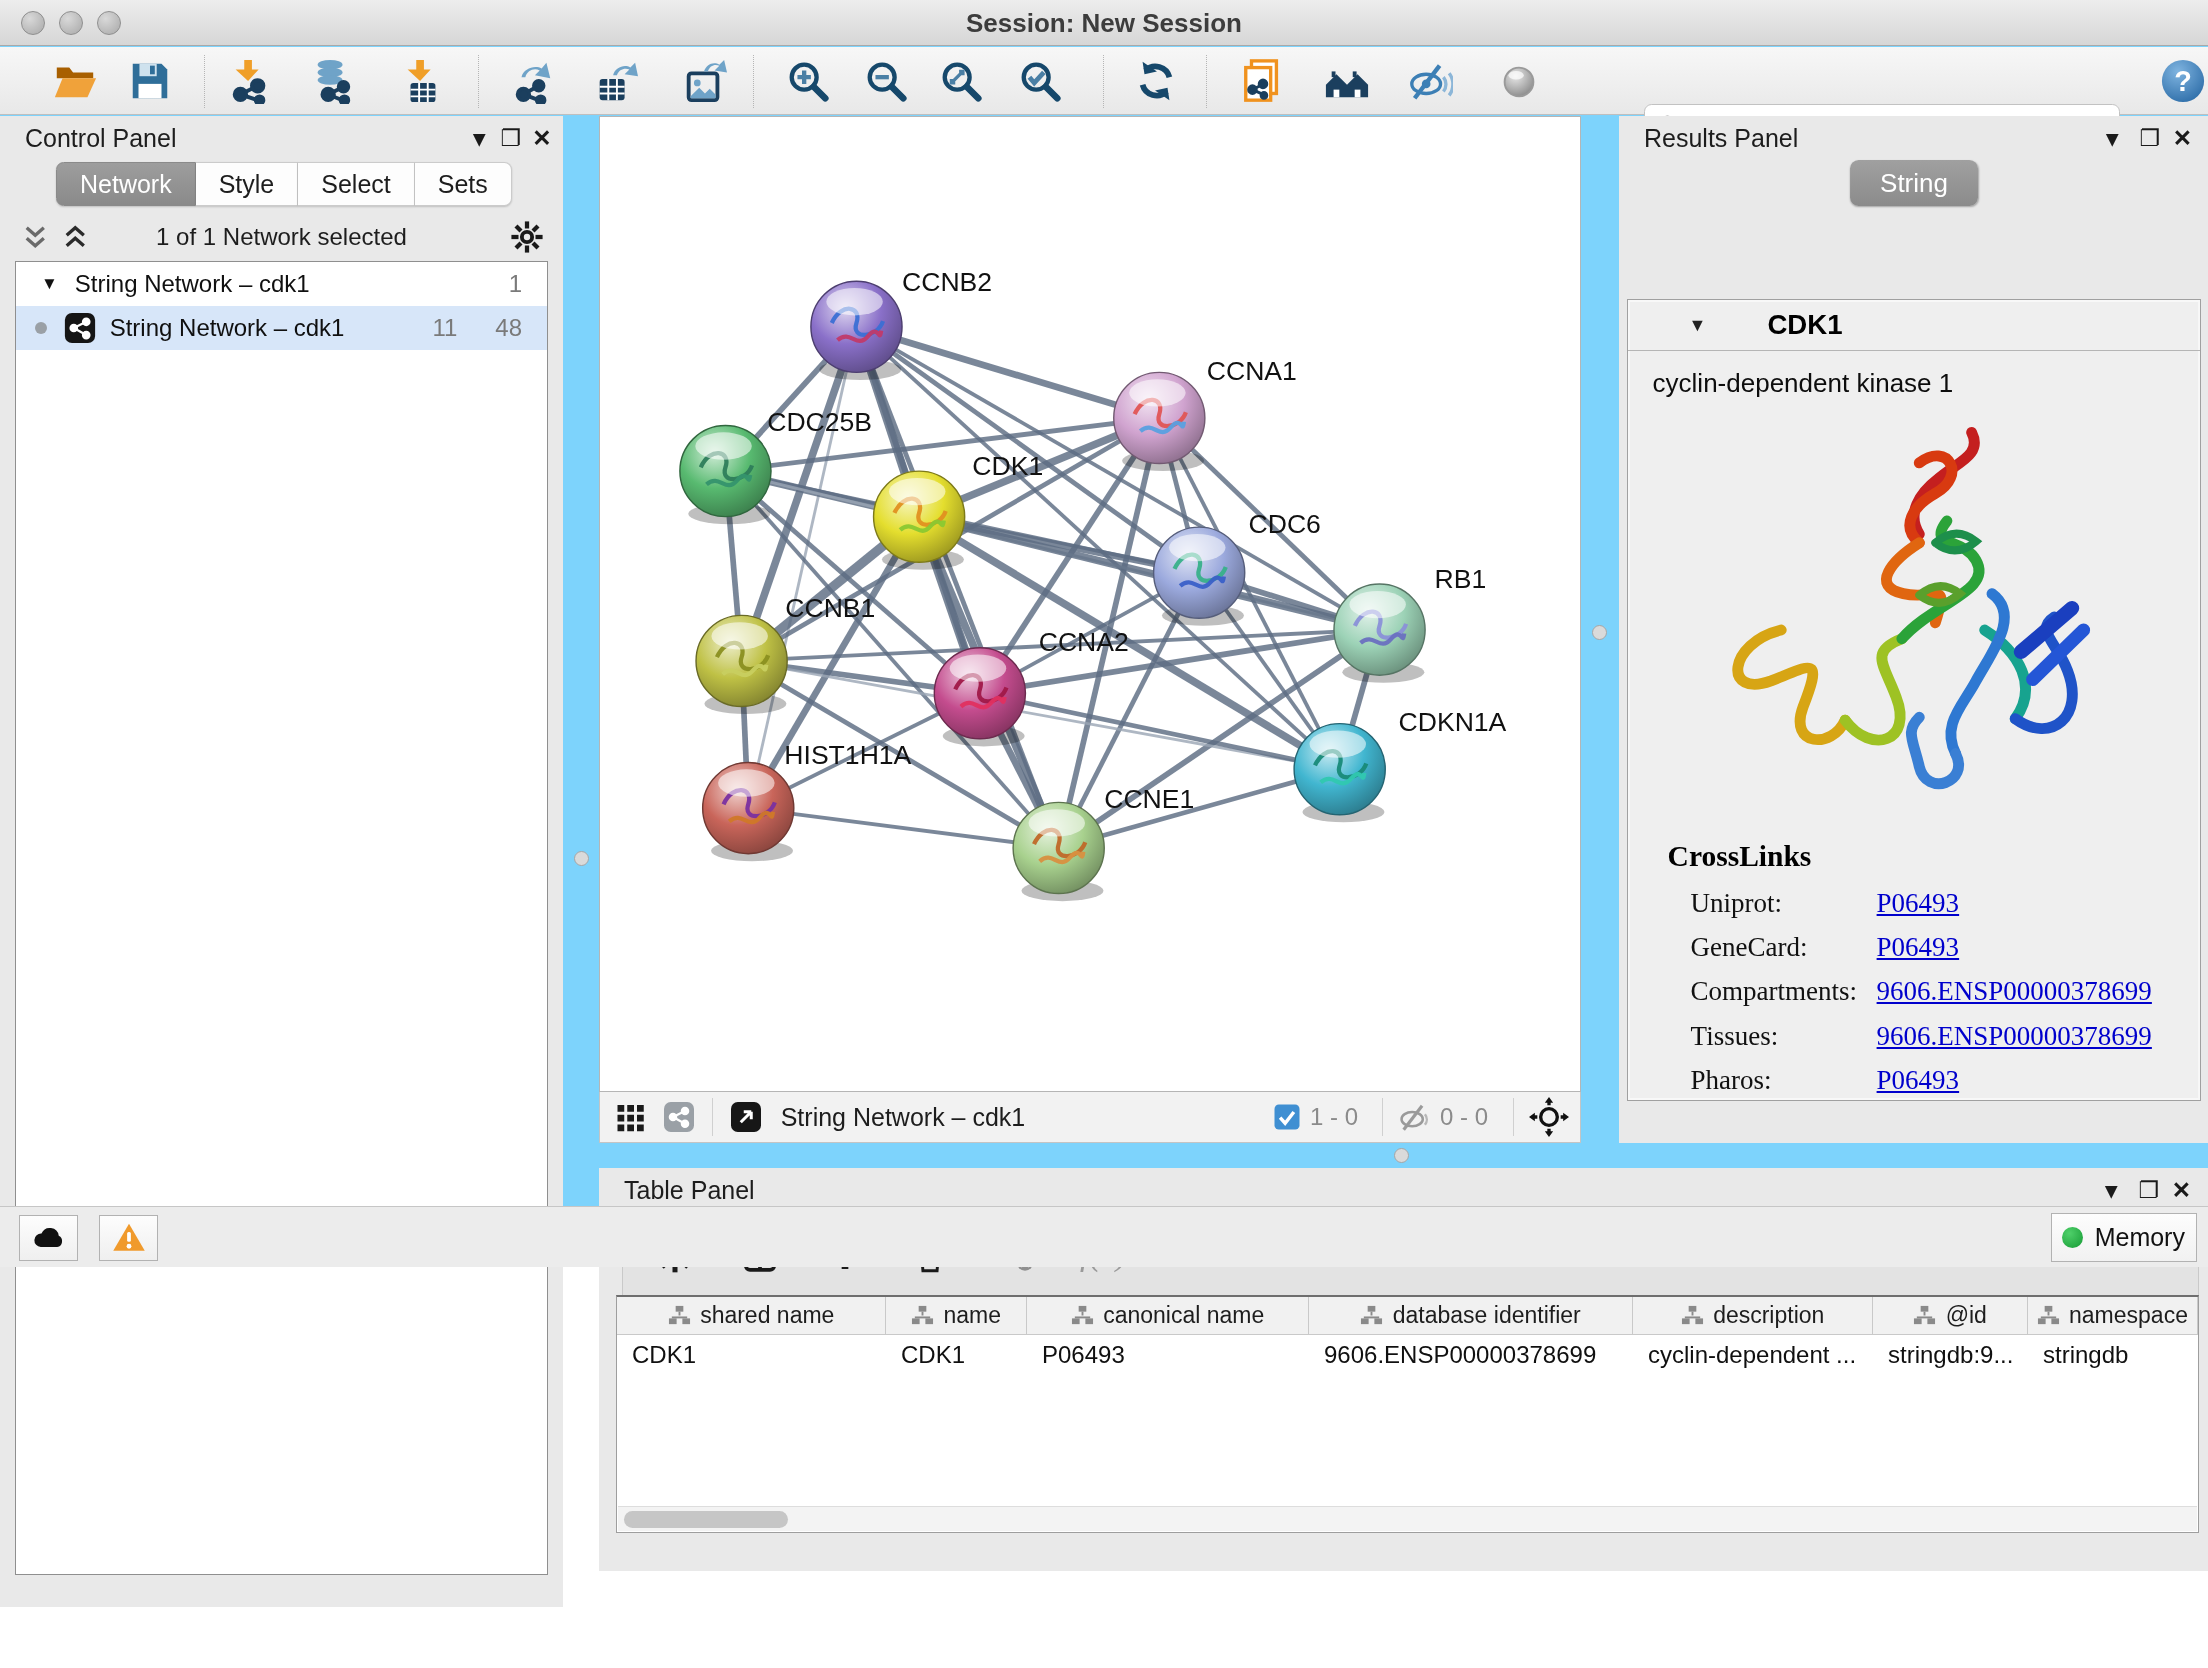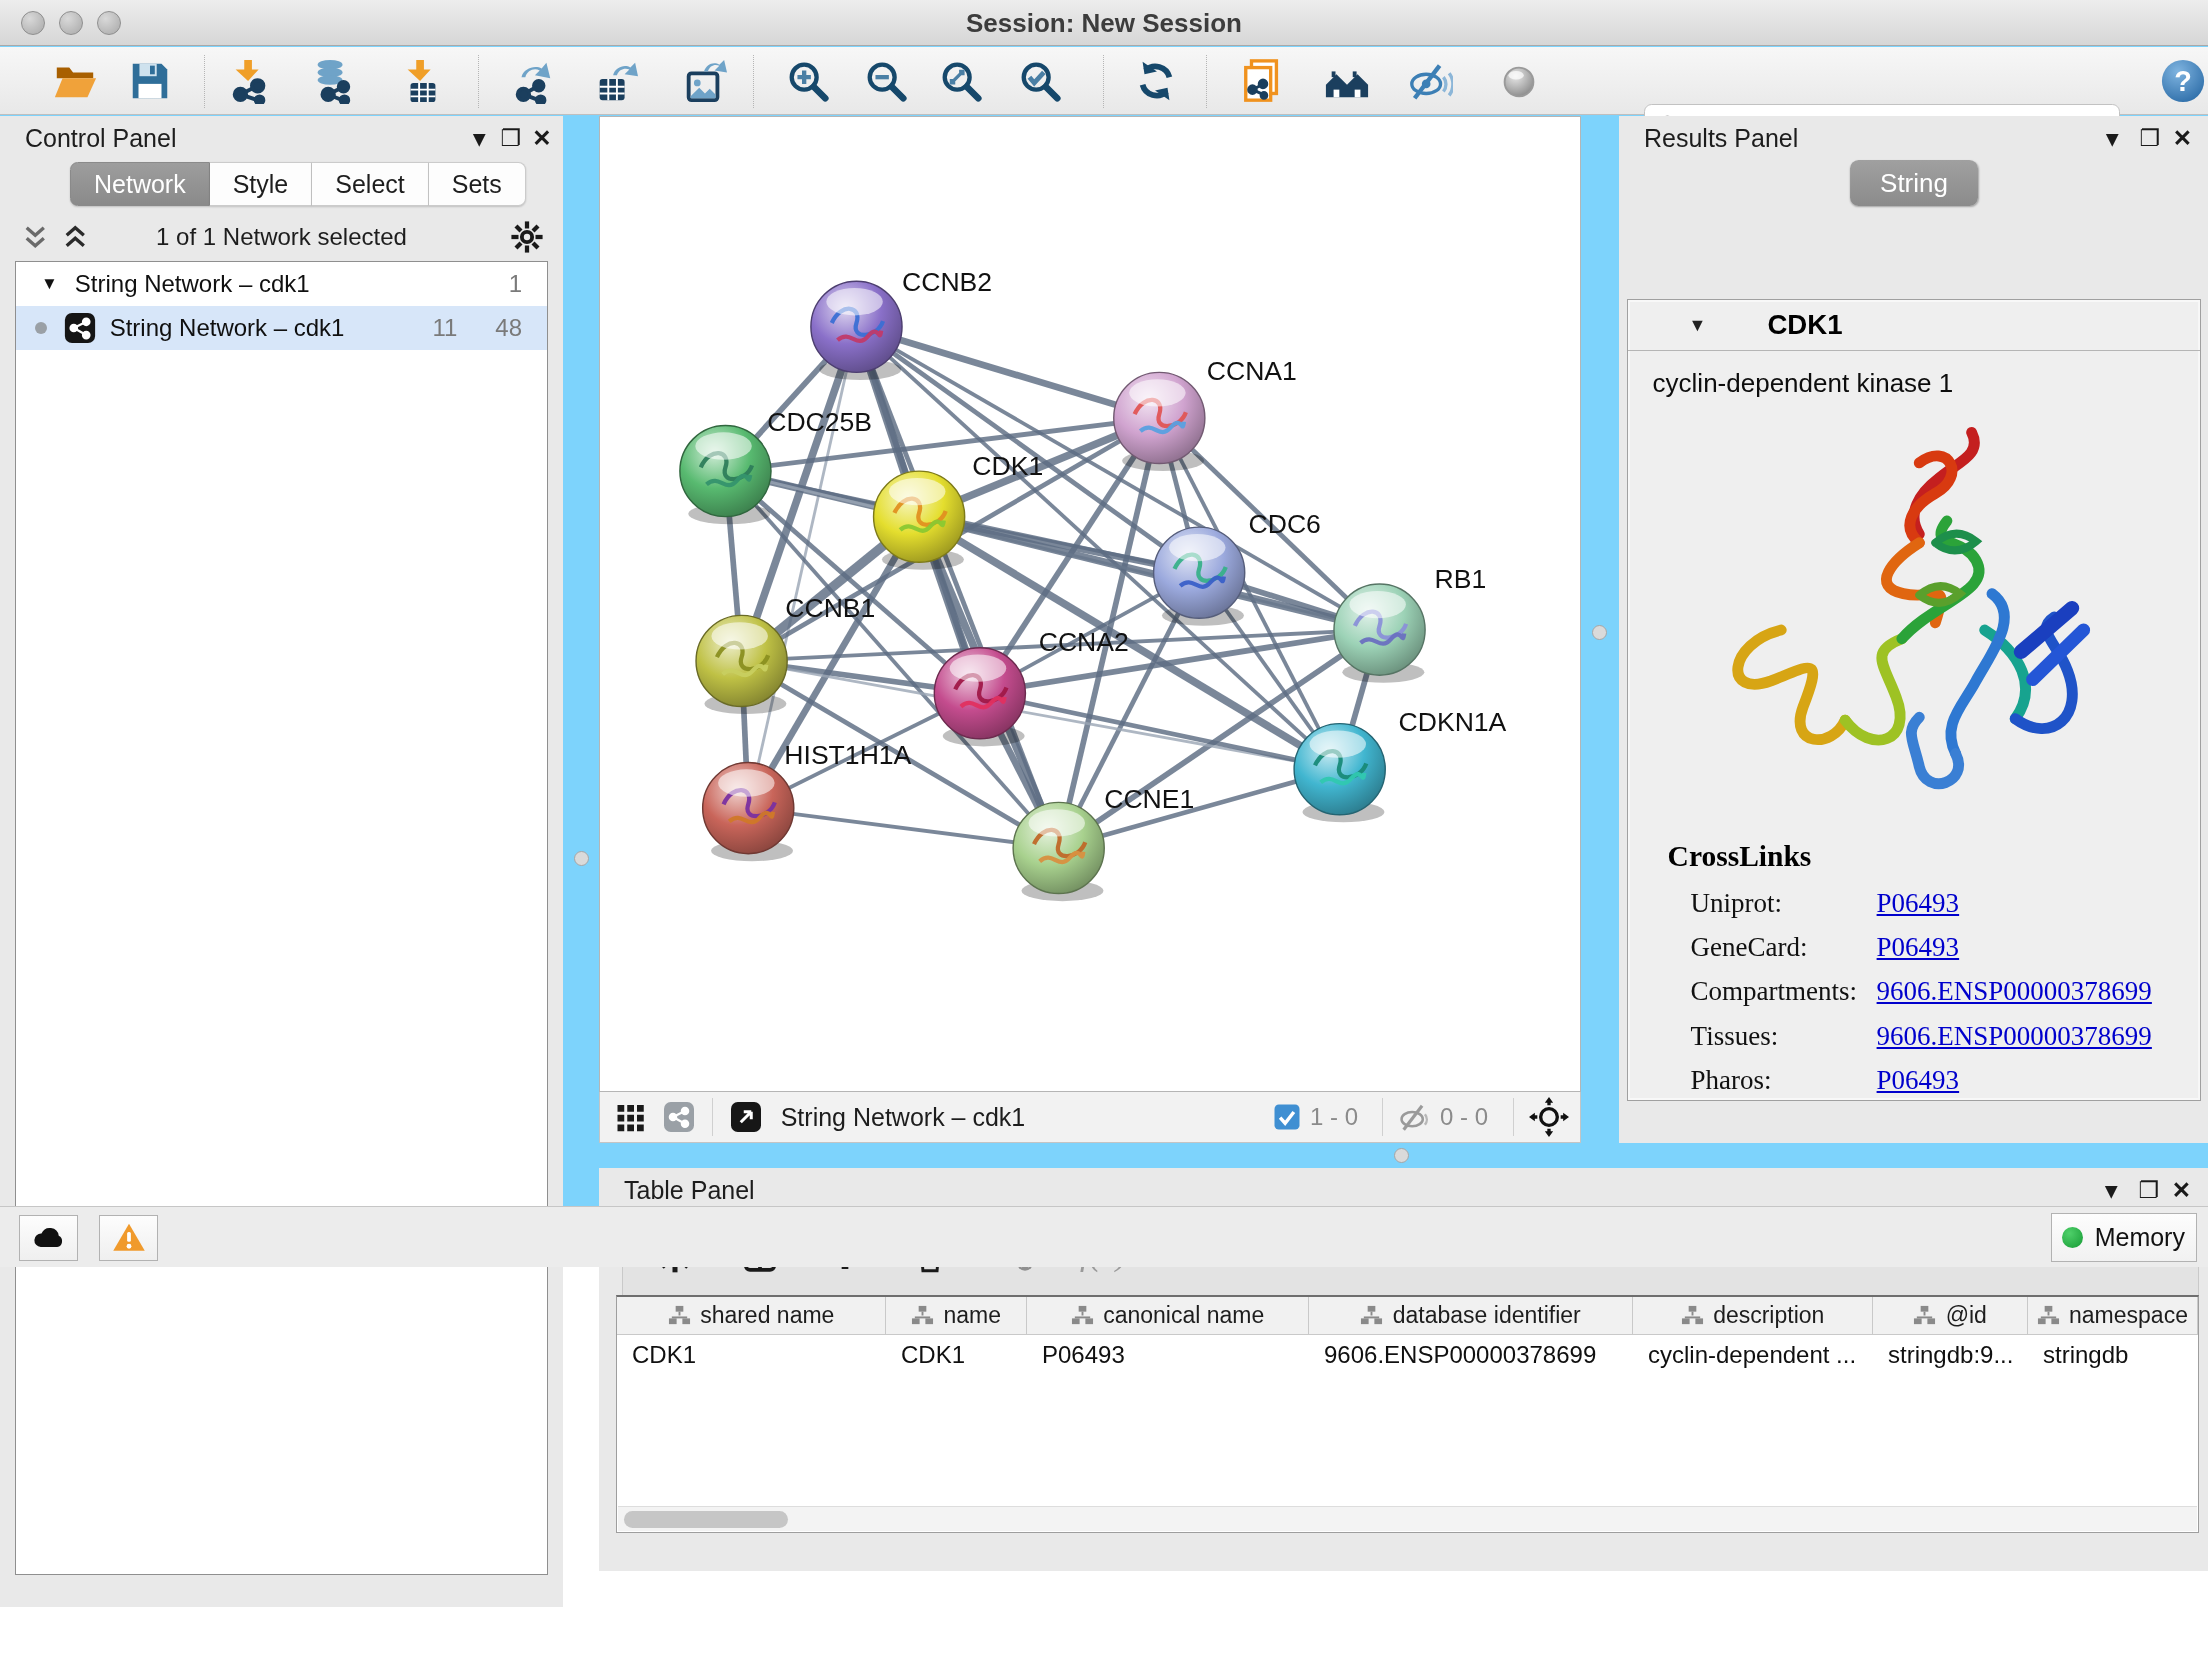--- a/index.html
+++ b/index.html
@@ -26,21 +26,21 @@
   .searchbox input { border:none; outline:none; flex:1; font-size:25px; height:38px;
     margin-left:7.6px; font-family:"Liberation Sans",sans-serif; background:transparent; }
 
   
   .phead { position:absolute; top:0; left:0; right:0; height:42px; }
   .phead .ptitle { position:absolute; left:25px; line-height:44px; font-size:25px; color:#1d1d1d; }
   .phic { position:absolute; line-height:44px; font-size:23px; color:#1a1a1a; font-weight:bold; }
 
   
   .control-panel { position:absolute; left:0; top:116px; width:563px; height:1491px; background:#e9e9e9; }
-  .cp-tabs { position:absolute; left:70px; top:46px; display:flex;border-radius:14px; }
+  .cp-tabs { position:absolute; left:56px; top:46px; display:flex;border-radius:14px; }
   .tabseg { font-size:25px; padding:6.7px 23px; background:#fdfdfd; color:#1d1d1d;
     border:1px solid #cbcbcb; border-left:none; box-shadow:0 1px 1.9px rgba(0,0,0,.18); white-space:nowrap; }
   .tabseg:first-child { border-left:1px solid #cbcbcb; border-radius:7.6px 0 0 7.6px; }
   .tabseg:last-child { border-radius:0 7.6px 7.6px 0; }
   .tabseg.sel { background:linear-gradient(#9d9d9d,#8a8a8a); color:#fff; border-color:#8a8a8a; }
   .cp-status { position:absolute; left:0; right:0; top:99px; height:44px; }
   .cp-status .stxt { position:absolute; left:0; right:0; text-align:center; line-height:44px; font-size:24px; color:#1d1d1d; }
   .cp-status svg { position:absolute; top:7.6px; width:28.5px; height:28.5px; }
   .tree { position:absolute; left:15px; right:15px; top:145px; height:1314px;
     background:#fff; border:1.9px solid #8f8f8f; }

